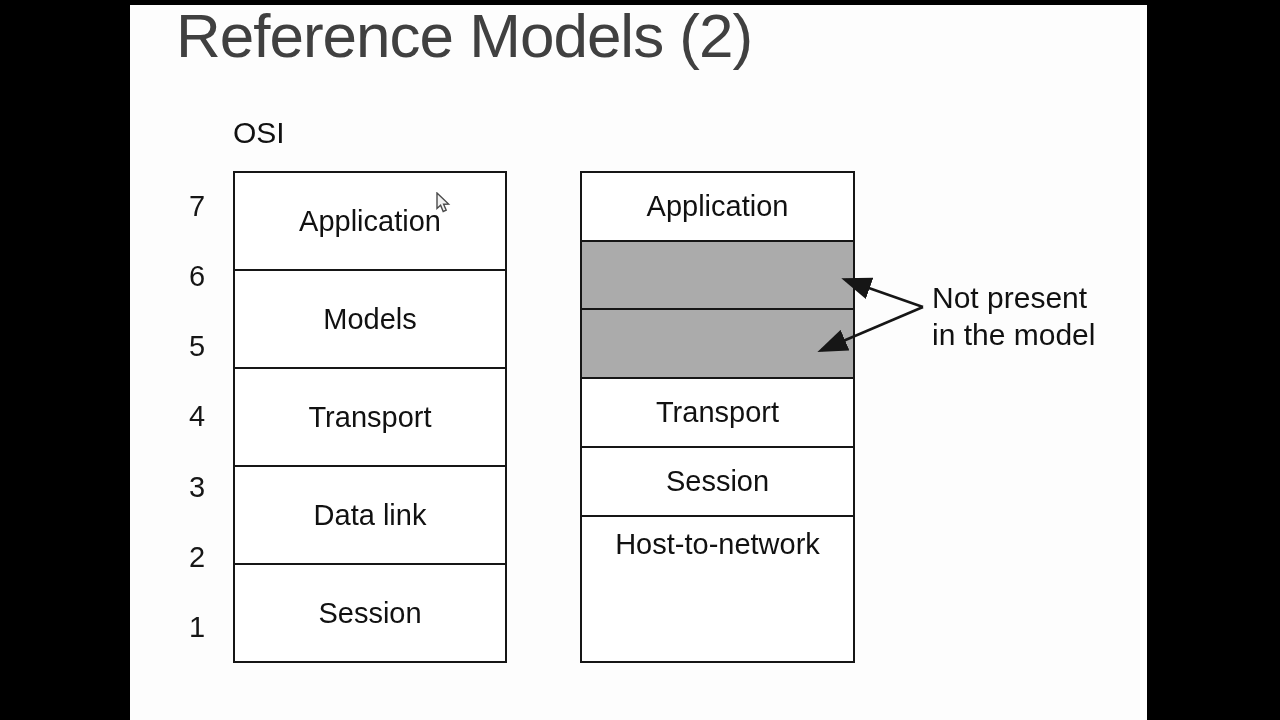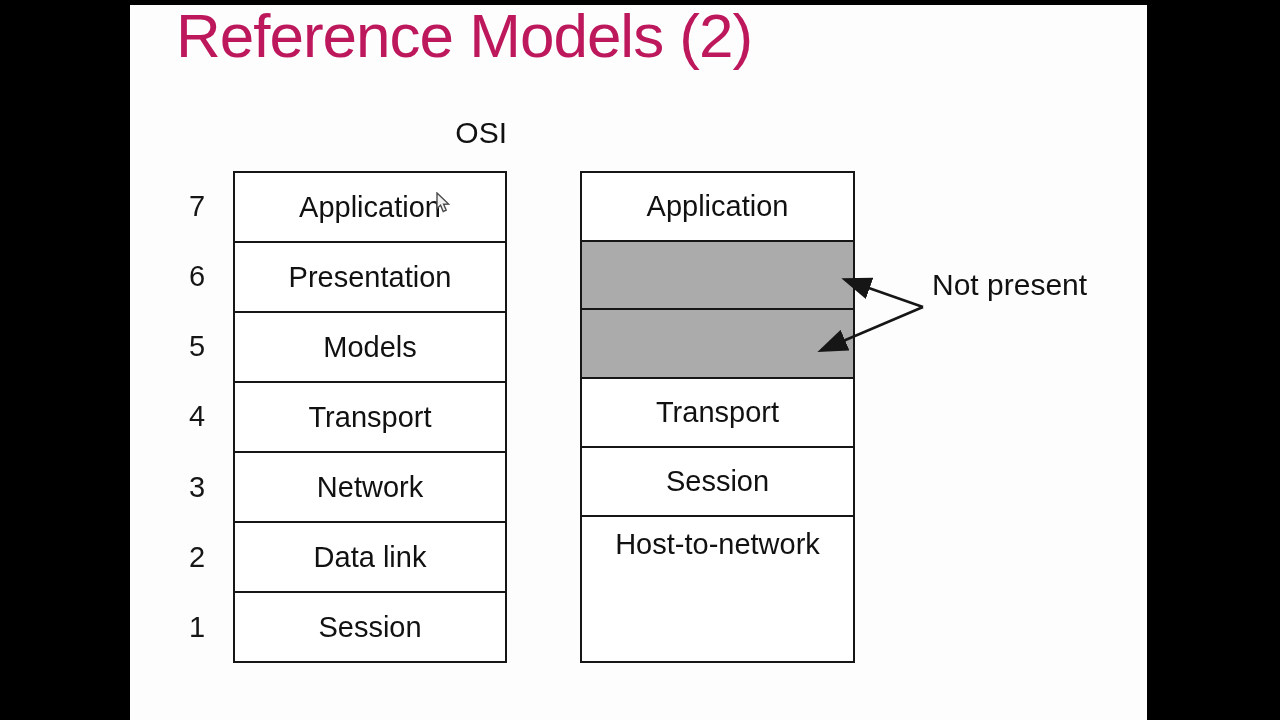--- a/index.html
+++ b/index.html
@@ -16,25 +16,25 @@
     width:1017px; height:720px;
     background:#fdfdfd;
   }
   .topbar {
     position:absolute; left:0; top:0;
     width:1280px; height:5px; background:#000; z-index:5;
   }
   .title {
     position:absolute; left:46px; top:0px;
     font-size:62px; font-weight:300; letter-spacing:-1px;
-    white-space:nowrap; color:#be185d;
+    white-space:nowrap; color:#404040;
   }
   .col-header {
     position:absolute; top:116px;
-    font-size:30px; text-align:right; color:#111;
+    font-size:30px; text-align:left; color:#111;
   }
   .osi-header   { left:103px; width:274px; }
   .tcpip-header { left:450px; width:275px; }
 
   .num-col {
     position:absolute; left:38px; top:171px;
     width:58px; height:492px;
     display:flex; flex-direction:column;
   }
   .num-col .num {
@@ -56,21 +56,21 @@
     font-size:29px; color:#111;
     border-top:2px solid #161616;
   }
   .row:first-child { border-top:none; }
   .row.tall {
     flex:2 2 0;
     align-items:flex-start;
     padding-top:11px;
   }
   .annotation {
-    position:absolute; left:802px; top:266px;
+    position:absolute; left:802px; top:279px;
     font-size:30px; line-height:37px; color:#111;
     white-space:nowrap;
   }
   .arrows { position:absolute; left:678px; top:262px; }
   .cursor { position:absolute; left:305px; top:192px; }
 </style>
 </head>
 <body>
 
 <div class="topbar"></div>
@@ -86,24 +86,22 @@
     <div class="num">6</div>
     <div class="num">5</div>
     <div class="num">4</div>
     <div class="num">3</div>
     <div class="num">2</div>
     <div class="num">1</div>
   </div>
 
   <div class="layer-box osi-box">
     <div class="row">Application</div>
-    <div class="row">Presentation</div>
     <div class="row">Models</div>
     <div class="row">Transport</div>
-    <div class="row">Network</div>
     <div class="row">Data link</div>
     <div class="row">Session</div>
   </div>
 
   <div class="layer-box tcpip-box">
     <div class="row">Application</div>
     <div class="row" style="background: rgb(171, 171, 171);"></div>
     <div class="row" style="background: rgb(171, 171, 171);"></div>
     <div class="row">Transport</div>
     <div class="row">Session</div>
@@ -115,19 +113,20 @@
       <marker id="ah" markerWidth="12" markerHeight="9" refX="10" refY="4.5" orient="auto">
         <path d="M0,0 L12,4.5 L0,9 z" fill="#161616"></path>
       </marker>
     </defs>
     <line x1="115" y1="45" x2="38" y2="18" stroke="#161616" stroke-width="2.5" marker-end="url(#ah)"></line>
     <line x1="115" y1="45" x2="14" y2="88" stroke="#161616" stroke-width="2.5" marker-end="url(#ah)"></line>
   </svg>
 
   <div class="annotation">
     <div>Not present</div>
+    <div>in the model</div>
   </div>
 
   <svg class="cursor" width="17" height="23" viewBox="0 0 17 23">
     <path d="M2,1 L2,16.5 L5.6,13.2 L8.2,19.5 L11.2,18.2 L8.6,12.2 L13.6,12 Z" fill="#f2f2f2" stroke="#4a4a4a" stroke-width="1.4"></path>
   </svg>
 
 </div>
 
 </body></html>

